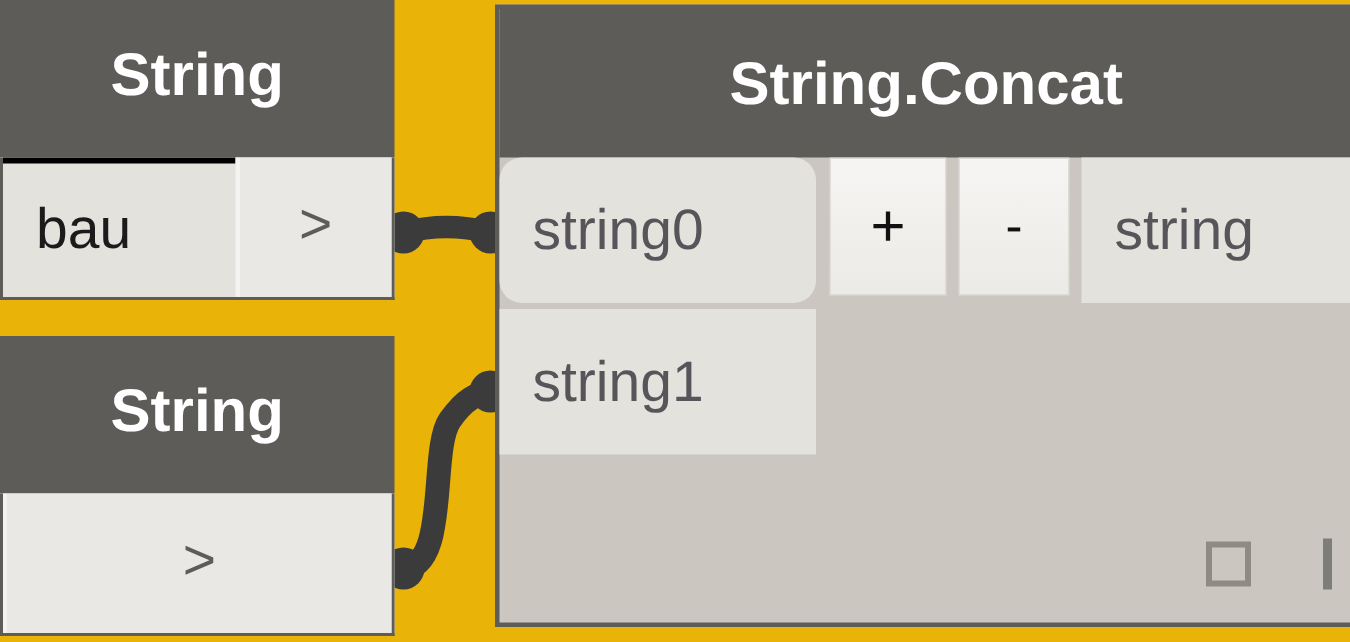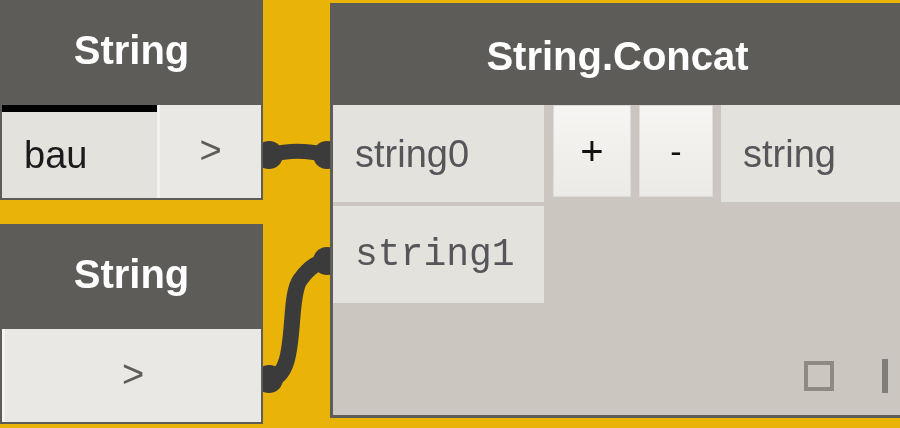--- a/index.html
+++ b/index.html
@@ -55,21 +55,21 @@
   }
   .lit-input {
     flex: 0 0 155px;
     background: #e4e2dd;
     display: flex;
     align-items: center;
     padding-left: 22px;
     box-sizing: border-box;
     font-size: 38px;
     color: #1b1b1b;
-    border-top: 7px solid #000000;
+    border-top: 4px solid #000000;
   }
   .lit-divider {
     flex: 0 0 3px;
     background: #f4f3f1;
   }
   .lit-outport {
     flex: 1 1 auto;
     background: #e9e8e4;
     display: flex;
     align-items: center;
@@ -103,22 +103,22 @@
     position: absolute;
     background: #e4e2dd;
     display: flex;
     align-items: center;
     font-size: 38px;
     color: #56565a;
     box-sizing: border-box;
     padding-left: 22px;
     line-height: 1;
   }
-  #port-string0 { left: 0;   top: 0;   width: 211px; height: 97px; }
-  #port-string1 { left: 0;   top: 101px; width: 211px; height: 97px; font-family: Liberation Mono, monospace; }
+  #port-string0 { left: 0;   top: 0;   width: 211px; height: 97px; border-radius: 15px; }
+  #port-string1 { left: 0;   top: 101px; width: 211px; height: 97px; }
   #port-output  { left: 388px; top: 0;  width: 184px; height: 97px; background:#e4e2dd; }
 
   .plusminus-btn {
     position: absolute;
     top: 0;
     height: 92px;
     background: linear-gradient(to bottom, #f6f5f3 0%, #eceae6 100%);
     border: 1px solid #dedcd7;
     box-sizing: border-box;
     display: flex;

